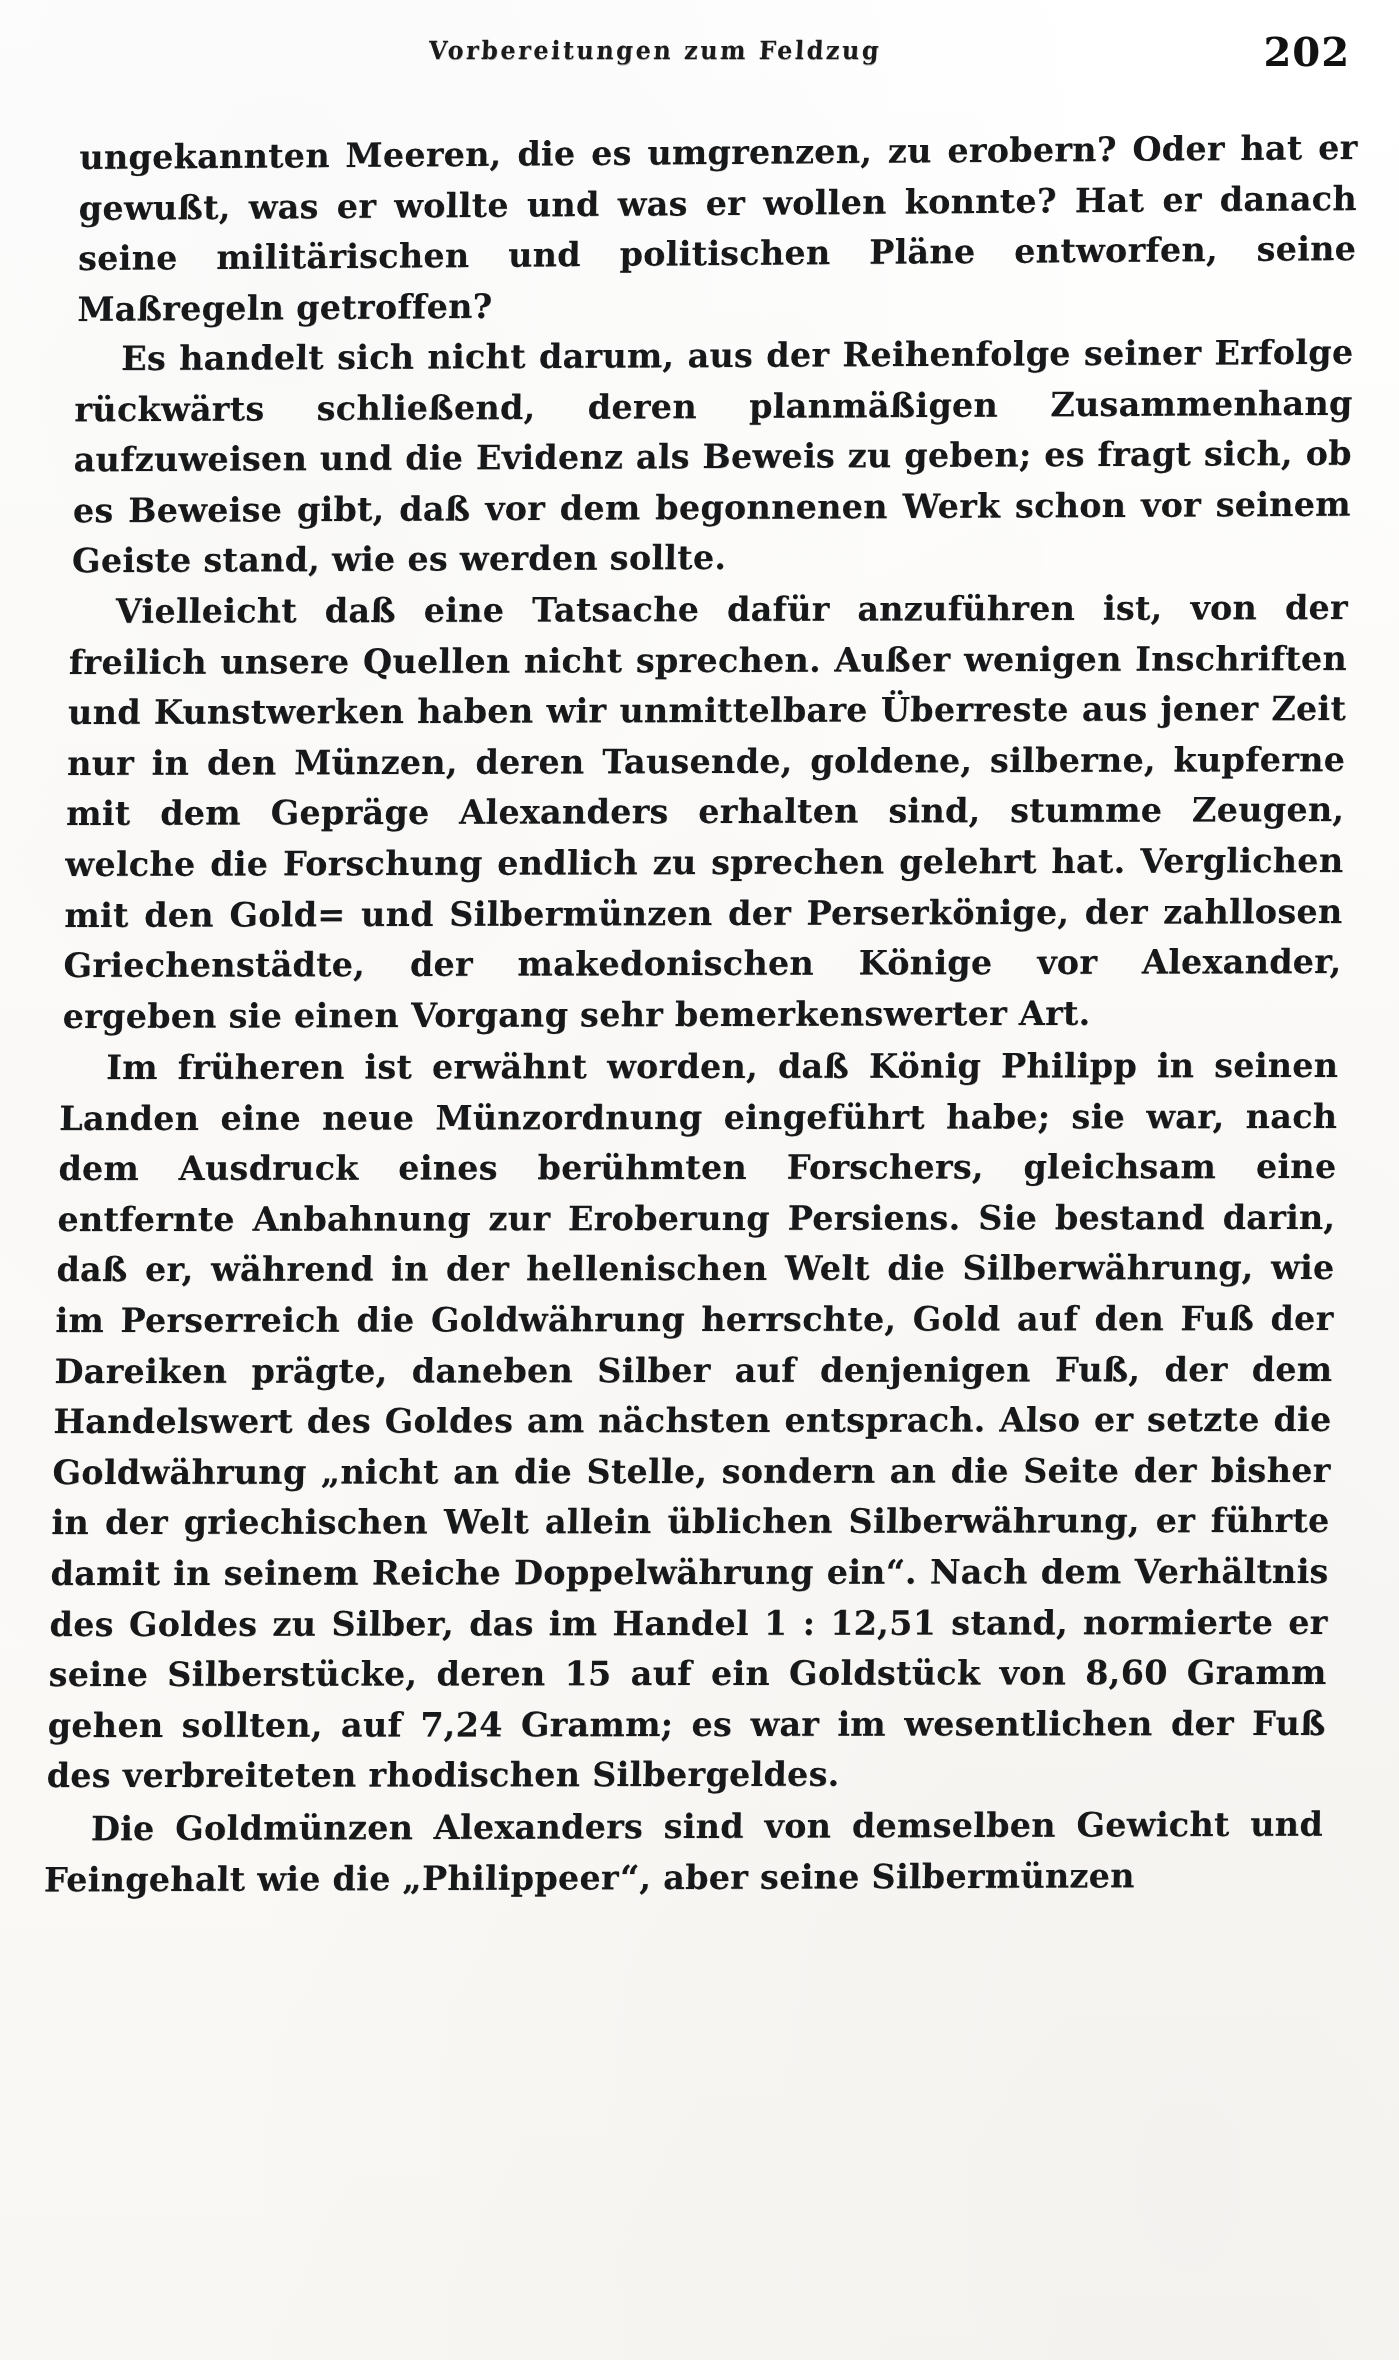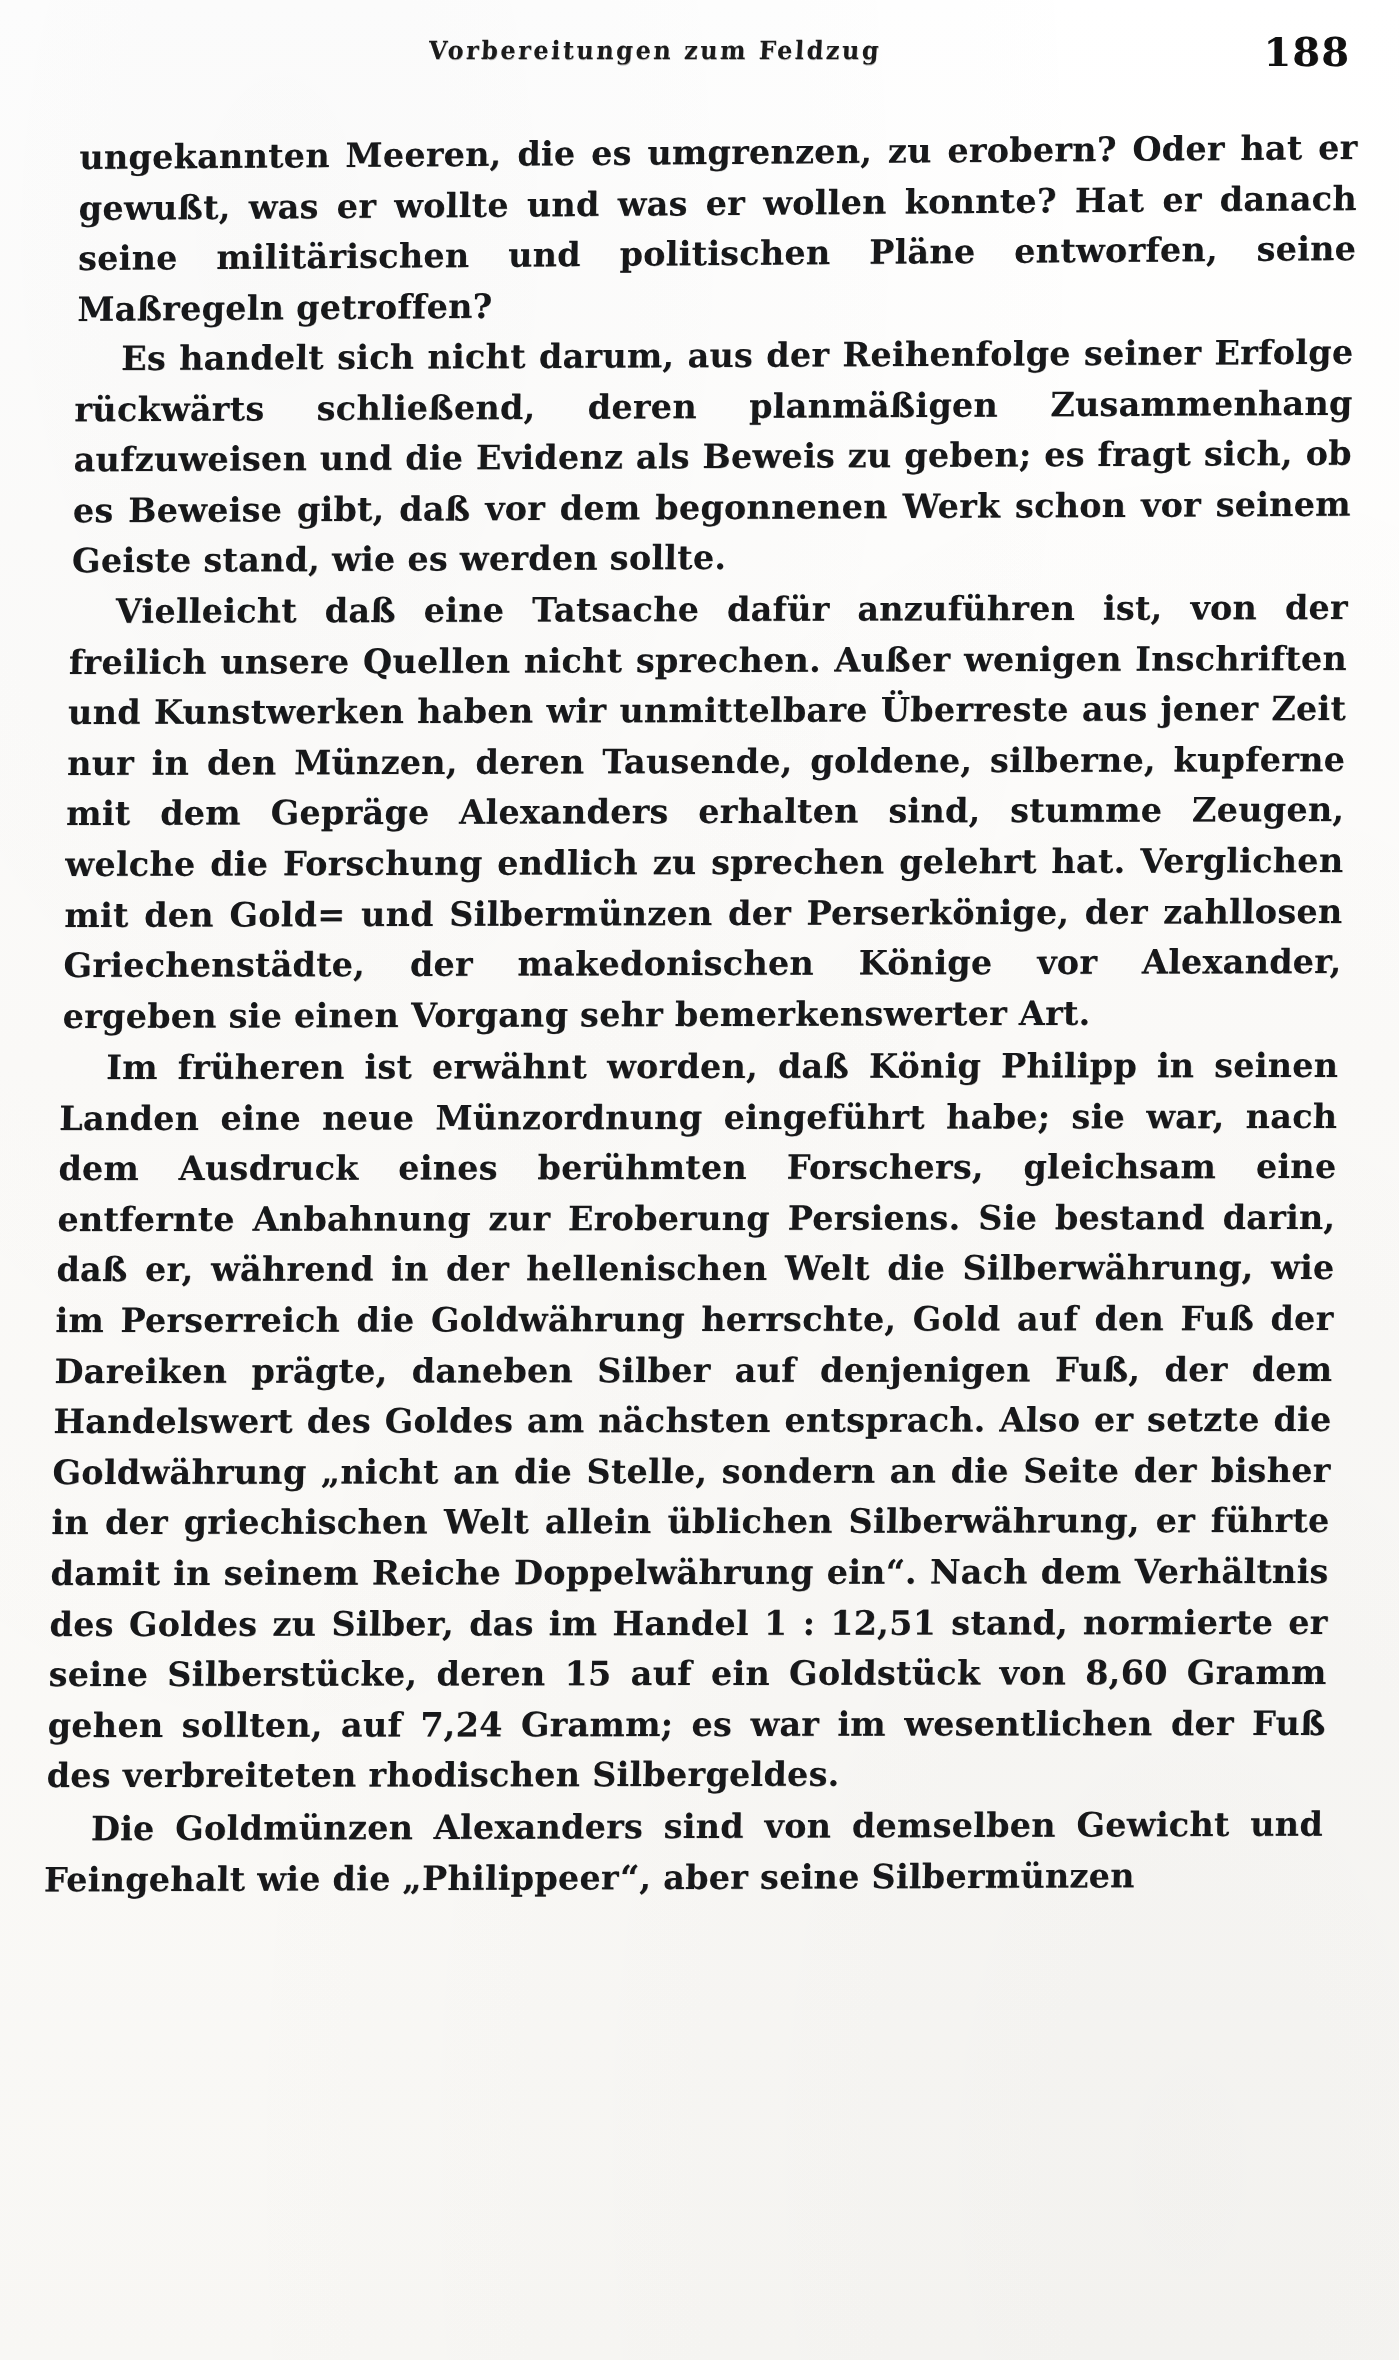--- a/index.html
+++ b/index.html
@@ -108,21 +108,21 @@
   }
 </style>
 </head>
 <body>
 
 <div class="page">
   <div class="paper-tint"></div>
 
   <div class="header">
     <div class="running-title ink">Vorbereitungen zum Feldzug</div>
-    <div class="page-number ink">188</div>
+    <div class="page-number ink">202</div>
   </div>
 
   <div class="body-text ink">
     <p>ungekannten Meeren, die es umgrenzen, zu erobern? Oder hat er gewußt, was er wollte und was er wollen konnte? Hat er danach seine militärischen und politischen Pläne entworfen, seine Maßregeln getroffen?</p>
     <p class="indent">Es handelt sich nicht darum, aus der Reihenfolge seiner Erfolge rückwärts schließend, deren planmäßigen Zusammenhang aufzuweisen und die Evidenz als Beweis zu geben; es fragt sich, ob es Beweise gibt, daß vor dem begonnenen Werk schon vor seinem Geiste stand, wie es werden sollte.</p>
     <p class="indent">Vielleicht daß eine Tatsache dafür anzuführen ist, von der freilich unsere Quellen nicht sprechen. Außer wenigen Inschriften und Kunstwerken haben wir unmittelbare Überreste aus jener Zeit nur in den Münzen, deren Tausende, goldene, silberne, kupferne mit dem Gepräge Alexanders erhalten sind, stumme Zeugen, welche die Forschung endlich zu sprechen gelehrt hat. Verglichen mit den Gold= und Silbermünzen der Perserkönige, der zahllosen Griechenstädte, der makedonischen Könige vor Alexander, ergeben sie einen Vorgang sehr bemerkenswerter Art.</p>
     <p class="indent">Im früheren ist erwähnt worden, daß König Philipp in seinen Landen eine neue Münzordnung eingeführt habe; sie war, nach dem Ausdruck eines berühmten Forschers, gleichsam eine entfernte Anbahnung zur Eroberung Persiens. Sie bestand darin, daß er, während in der hellenischen Welt die Silberwährung, wie im Perserreich die Goldwährung herrschte, Gold auf den Fuß der Dareiken prägte, daneben Silber auf denjenigen Fuß, der dem Handelswert des Goldes am nächsten entsprach. Also er setzte die Goldwährung „nicht an die Stelle, sondern an die Seite der bisher in der griechischen Welt allein üblichen Silberwährung, er führte damit in seinem Reiche Doppelwährung ein“. Nach dem Verhältnis des Goldes zu Silber, das im Handel 1 : 12,51 stand, normierte er seine Silberstücke, deren 15 auf ein Goldstück von 8,60 Gramm gehen sollten, auf 7,24 Gramm; es war im wesentlichen der Fuß des verbreiteten rhodischen Silbergeldes.</p>
     <p class="indent">Die Goldmünzen Alexanders sind von demselben Gewicht und Feingehalt wie die „Philippeer“, aber seine Silbermünzen</p>
   </div>
 </div>

